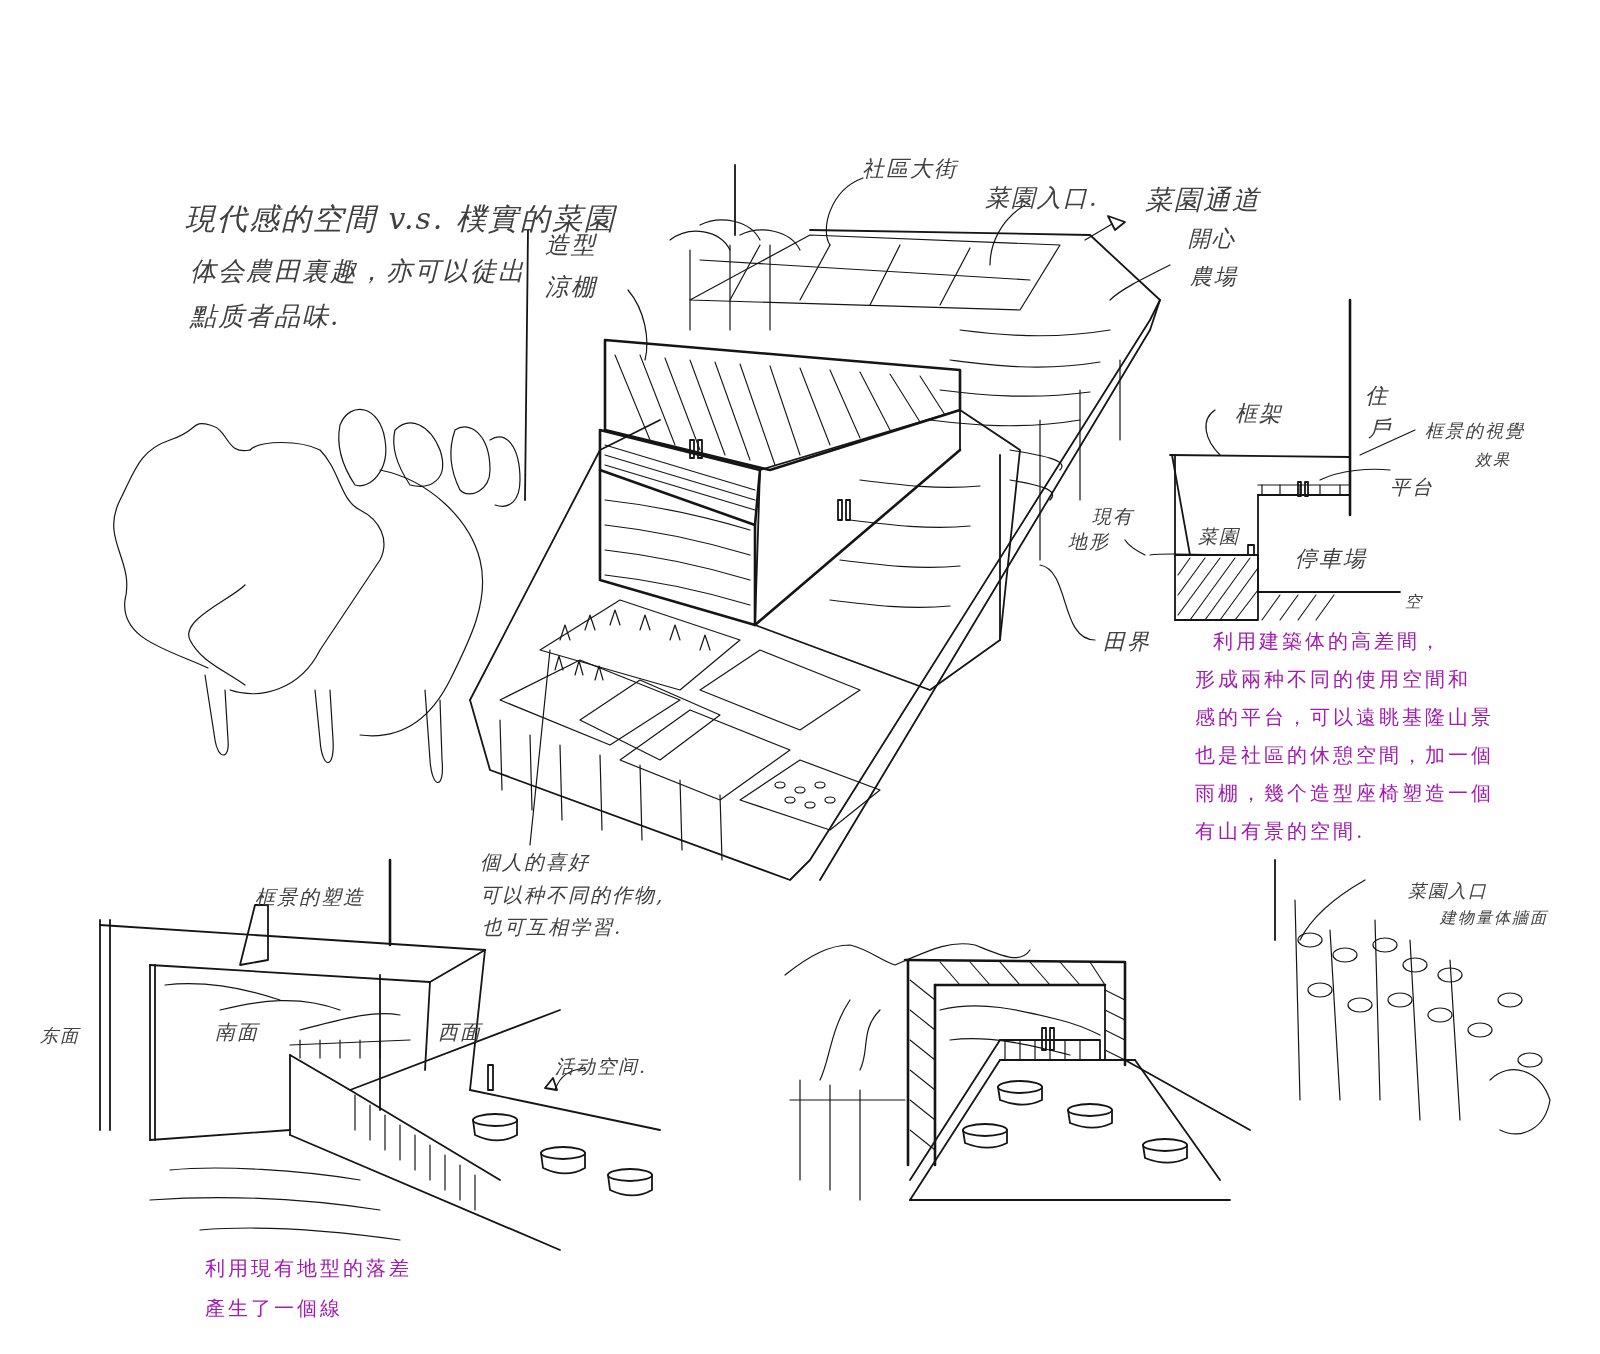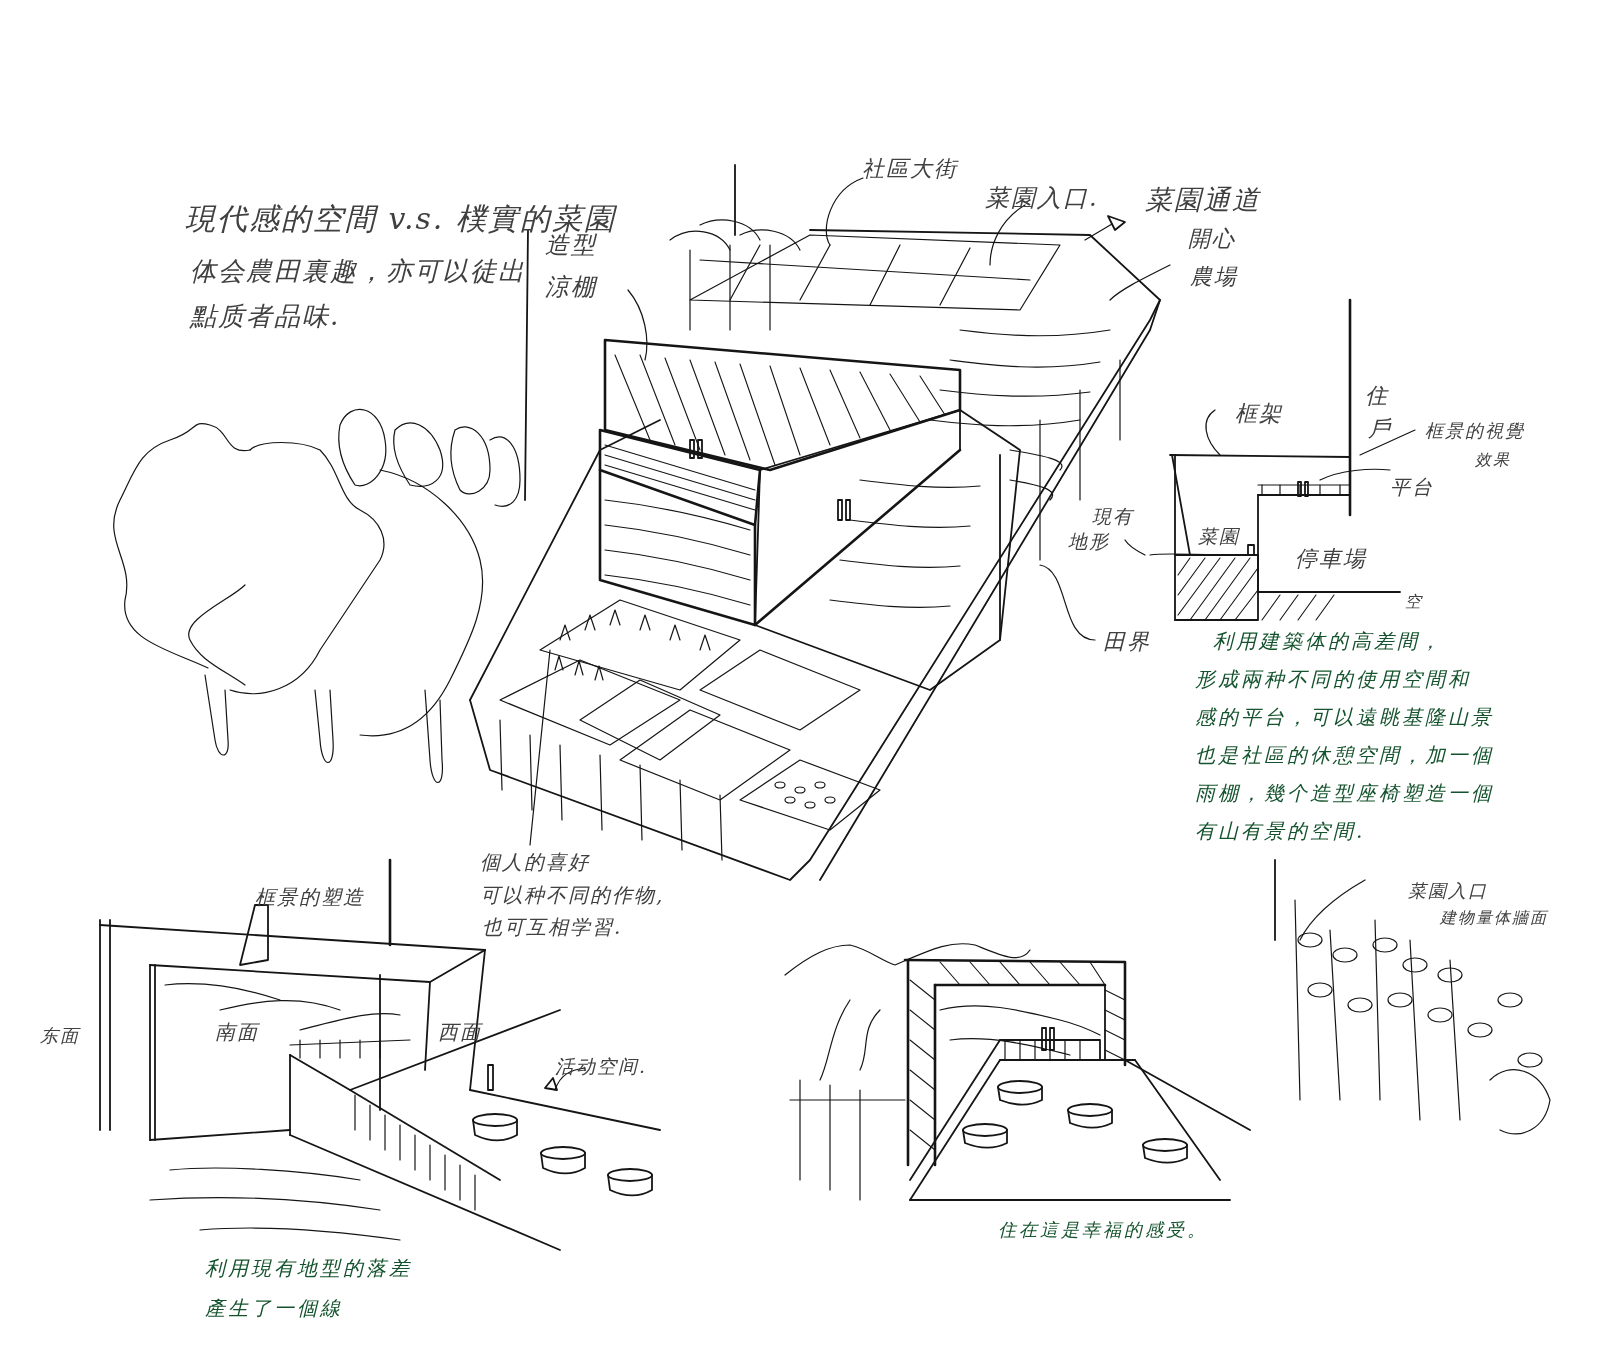--- a/index.html
+++ b/index.html
@@ -5,21 +5,21 @@
     html, body { margin: 0; padding: 0; background: #ffffff; }
     body { width: 1600px; height: 1354px; position: relative; overflow: hidden; font-family: "DejaVu Sans", sans-serif; color: #111; }
     svg.sketch { position: absolute; left: 0; top: 0; width: 1600px; height: 1354px; }
     svg.sketch path, svg.sketch line, svg.sketch polyline, svg.sketch rect, svg.sketch ellipse, svg.sketch polygon { fill: none; stroke: #151515; stroke-linecap: round; stroke-linejoin: round; }
     .thin { stroke-width: 1.2; }
     .med { stroke-width: 1.8; }
     .thick { stroke-width: 2.6; }
     .hatch { stroke-width: 1.1; }
     .label { position: absolute; font-family: "DejaVu Serif", serif; color: #404040; white-space: nowrap; line-height: 1.25; letter-spacing: 2px; }
     .label.hand { font-style: italic; }
-    .note { position: absolute; font-family: "DejaVu Serif", serif; color: #14532d; line-height: 38px; letter-spacing: 3px; font-style: italic; }
+    .note { position: absolute; font-family: "DejaVu Serif", serif; color: #a21caf; line-height: 38px; letter-spacing: 3px; }
     .note div { white-space: nowrap; }
   </style>
 </head>
 <body>
 
 <svg class="sketch" viewBox="0 0 1600 1354" xmlns="http://www.w3.org/2000/svg">
 
   <g>
     <path class="thin" d="M208,668 C170,650 120,640 125,600 C135,560 100,540 120,500 C135,470 140,450 170,440 C200,430 190,420 210,425 C230,430 225,455 250,450"></path>
     <path class="thin" d="M250,450 C260,440 300,440 320,450 C340,470 340,500 360,510 C380,520 390,540 380,560 C360,590 340,620 320,650 C300,690 260,700 230,690"></path>
@@ -365,14 +365,13 @@
 
 <div class="note" style="left:205px; top:1248px; font-size:20px; line-height:40px;">
   <div>利用現有地型的落差</div>
   <div>產生了一個線</div>
 </div>
 
 <div class="label hand" style="left:1408px; top:880px; font-size:18px;">菜園入口</div>
 <div class="label hand" style="left:1440px; top:908px; font-size:16px;">建物量体牆面</div>
 
 <div class="note" style="left:998px; top:1212px; font-size:18px; line-height:35px;">
-  <div>住在這是幸福的感受。</div>
 </div>
 
 </body></html>

